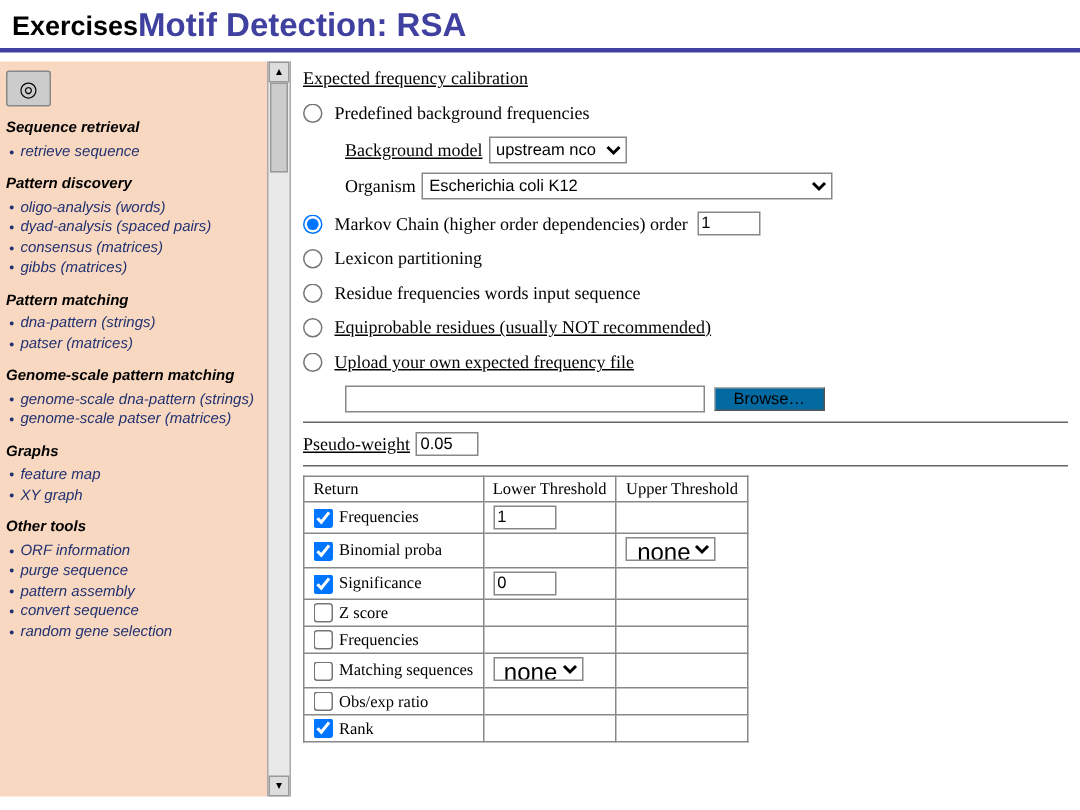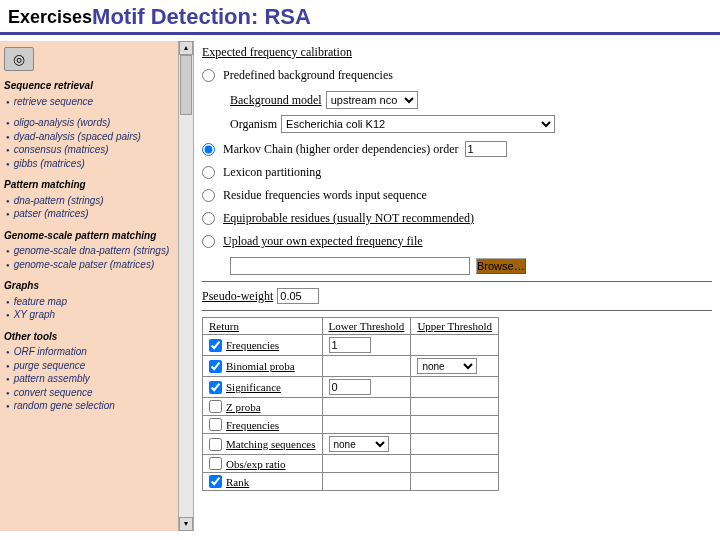--- a/index.html
+++ b/index.html
@@ -31,48 +31,49 @@
   .row label.txt { text-decoration: underline; color: #000; }
   .radio-row { display: flex; align-items: center; gap: 6px; margin: 8px 0; }
   .radio-row input[type=radio] { margin-right: 2px; }
   .indent { margin-left: 28px; }
   select, input[type=text] { font-family: Arial, sans-serif; font-size: 11px; border: 1px solid #888; background: #fff; }
   select { height: 18px; }
   input[type=text] { height: 16px; padding: 0 2px; }
   hr.sep { border: none; border-top: 1px solid #666; margin: 6px 0 6px 0; }
   .browse-line { display: flex; gap: 6px; align-items:center; margin: 4px 0 4px 28px; }
   .browse-box { width: 240px; height: 18px; border: 1px solid #888; background: #fff; }
-  .browse-btn { font-family: Arial; font-size: 11px; padding: 1px 0; background: #a16207; border: 1px outset #aaa; cursor: pointer; }
-  
-  table.ret { border-collapse: collapse; margin-top: 2px; text-decoration: underline; }
+  .browse-btn { font-family: Arial; font-size: 11px; padding: 1px 12px; background: #0369a1; border: 1px outset #aaa; cursor: pointer; }
+  
+  table.ret { border-collapse: collapse; margin-top: 2px; }
   table.ret th, table.ret td { border: 1px solid #888; padding: 2px 6px; font-size: 11px; font-weight: normal; text-align: left; vertical-align: middle; }
   table.ret th { font-family: "Times New Roman", serif; }
   .chk-cell { display: flex; align-items: center; gap: 4px; }
   .tiny { width: 42px; }
-  .tinysel { width: 60px; height: 16px; font-size: 10px; }
+  .tinysel { width: 60px; height: 16px; font-size: 16px; text-align: right; }
 </style>
 </head>
 <body>
 
 <div class="header">
   <div class="header-left">Exercises</div>
   <div class="header-right">Motif Detection: RSA</div>
 </div>
 
 <div class="workspace">
   <div class="sidebar">
     <div class="sidebar-title">
       <div class="sidebar-title-icon">◎</div>
     </div>
     <div id="sb-groups">
         <div class="sb-group">
           <div class="sb-head">Sequence retrieval</div>
           <div class="sb-item">retrieve sequence</div>
         </div>
         <div class="sb-group">
+          <div class="sb-head">Pattern discovery</div>
           <div class="sb-item">oligo-analysis (words)</div>
           <div class="sb-item">dyad-analysis (spaced pairs)</div>
           <div class="sb-item">consensus (matrices)</div>
           <div class="sb-item">gibbs (matrices)</div>
         </div>
         <div class="sb-group">
           <div class="sb-head">Pattern matching</div>
           <div class="sb-item">dna-pattern (strings)</div>
           <div class="sb-item">patser (matrices)</div>
         </div>
@@ -201,21 +202,21 @@
                 <span>Significance</span>
               </div>
             </td>
             <td><input type="text" class="tiny" value="0" style=""></td>
             <td></td>
           </tr>
           <tr>
             <td>
               <div class="chk-cell">
                 <input type="checkbox" style="">
-                <span>Z proba</span>
+                <span>Z score</span>
               </div>
             </td>
             <td></td>
             <td></td>
           </tr>
           <tr>
             <td>
               <div class="chk-cell">
                 <input type="checkbox" style="">
                 <span>Frequencies</span>

